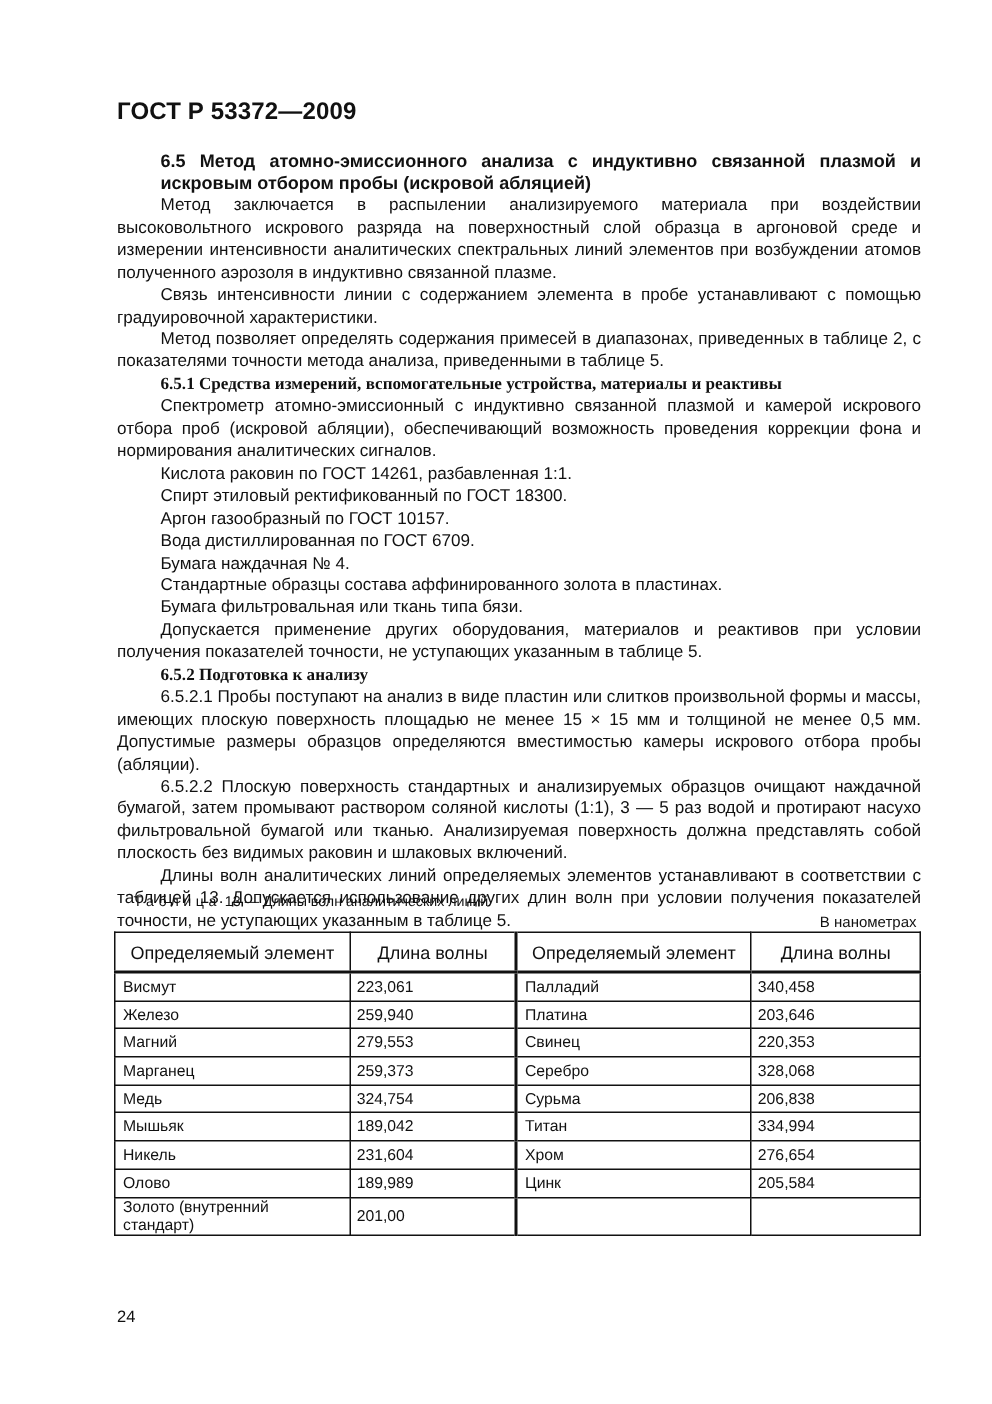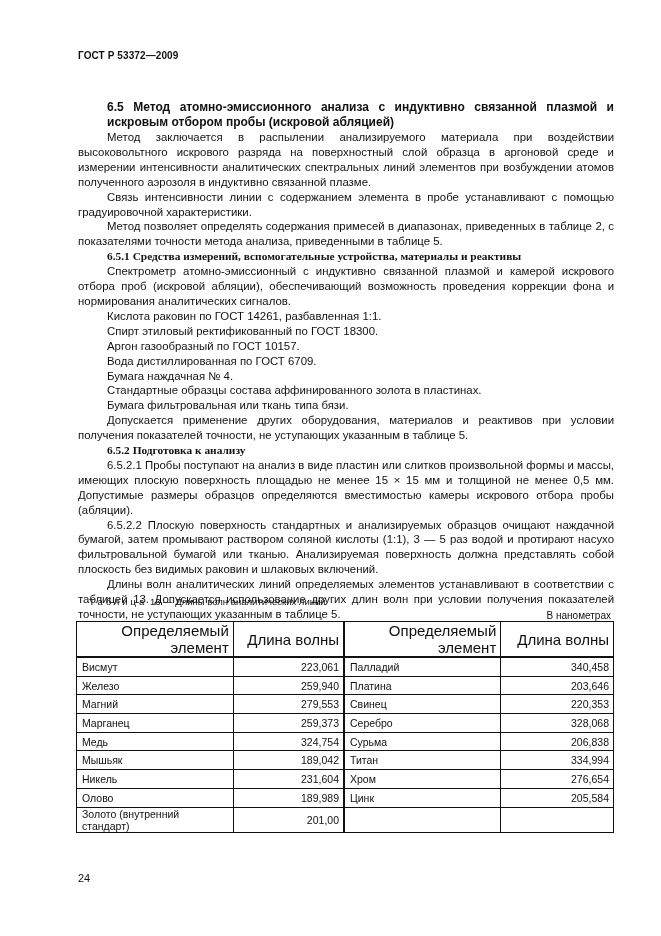--- a/index.html
+++ b/index.html
@@ -1,22 +1,22 @@
 <!DOCTYPE html>
 <html><head>
   <meta charset="utf-8">
   <style>
     html, body { margin: 0; padding: 0; background: #ffffff; }
     body {
       width: 661px; height: 936px; position: relative; overflow: hidden;
       font-family: "Liberation Sans", sans-serif; color: #111;
     }
     .doc-id {
-      position: absolute; left: 78px; top: 50px;
-      font-size: 10px; font-weight: bold; letter-spacing: 0.1px;
+      position: absolute; left: 78px; top: 66px;
+      font-size: 16px; font-weight: bold; letter-spacing: 0.1px;
     }
     .content {
       position: absolute; left: 78px; top: 100px; width: 536px;
       font-size: 11.4px; line-height: 14.9px;
     }
     .content p { margin: 0; text-align: justify; }
     .indent { text-indent: 29px; }
     .h-block { padding-left: 29px; font-weight: bold; font-size: 12px; line-height: 15px; }
     .h-inline { padding-left: 29px; font-weight: bold; font-family: Liberation Serif, serif; }
     .list-line { padding-left: 29px; }
@@ -32,25 +32,25 @@
     }
     table.wl {
       position: absolute; left: 76px; top: 621px;
       width: 538px; border-collapse: collapse;
       font-size: 10.5px;
     }
     table.wl th, table.wl td {
       border: 1px solid #111; padding: 0 4px; height: 17.7px;
     }
     table.wl th {
-      font-weight: normal; font-size: 15px; height: 25px;
-      border-bottom: 2.5px solid #111; text-align: right;
+      font-weight: normal; font-size: 12px; height: 25px;
+      border-bottom: 2.5px solid #111; text-align: center;
     }
     table.wl td.name { text-align: left; padding-left: 5px; }
-    table.wl td.val { text-align: right; }
+    table.wl td.val { text-align: left; }
     table.wl .sep { border-left: 2.5px solid #111; }
     col.c1 { width: 157px; }
     col.c2 { width: 111px; }
     col.c3 { width: 157px; }
     col.c4 { width: 113px; }
     .page-number {
       position: absolute; left: 78px; top: 872px; font-size: 11px;
     }
   </style>
 </head>

